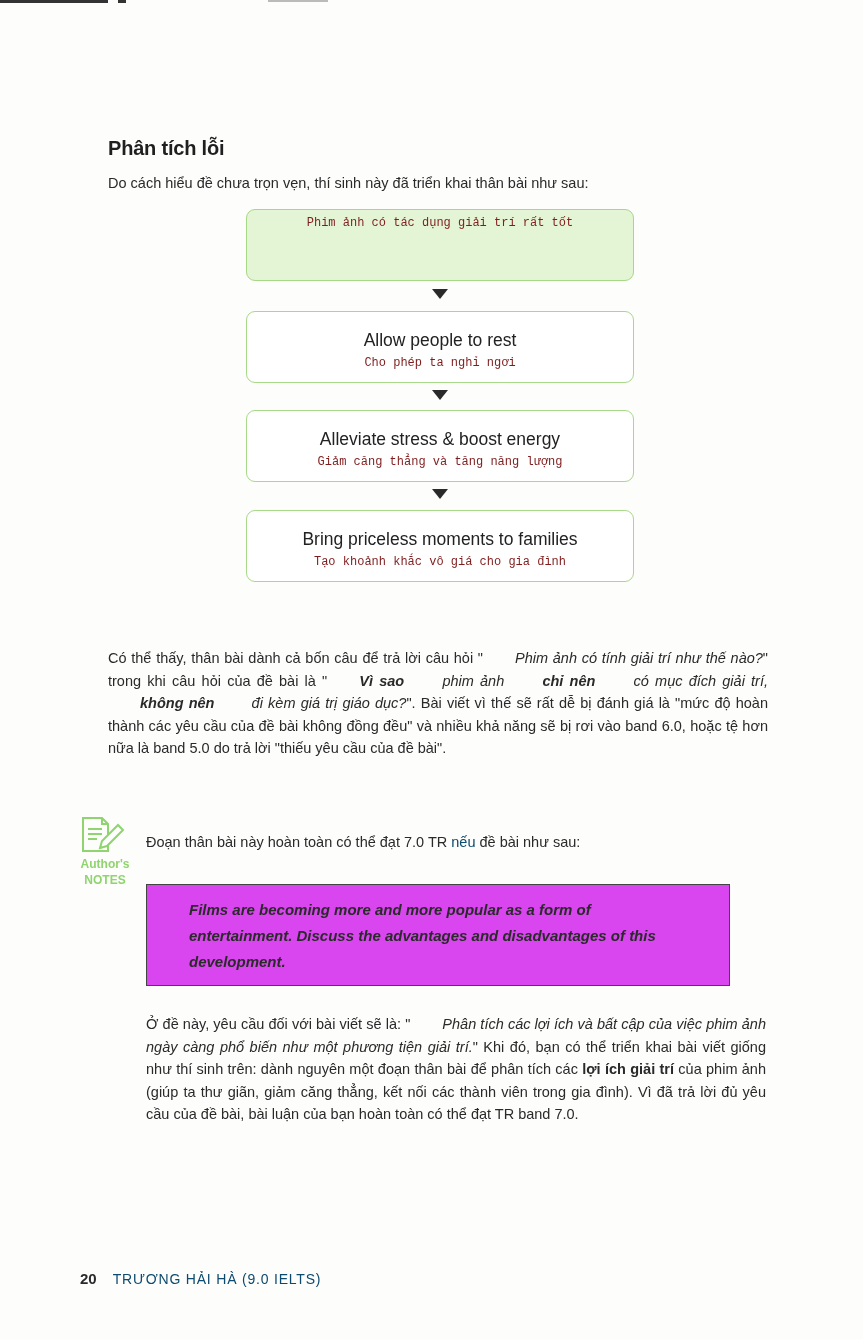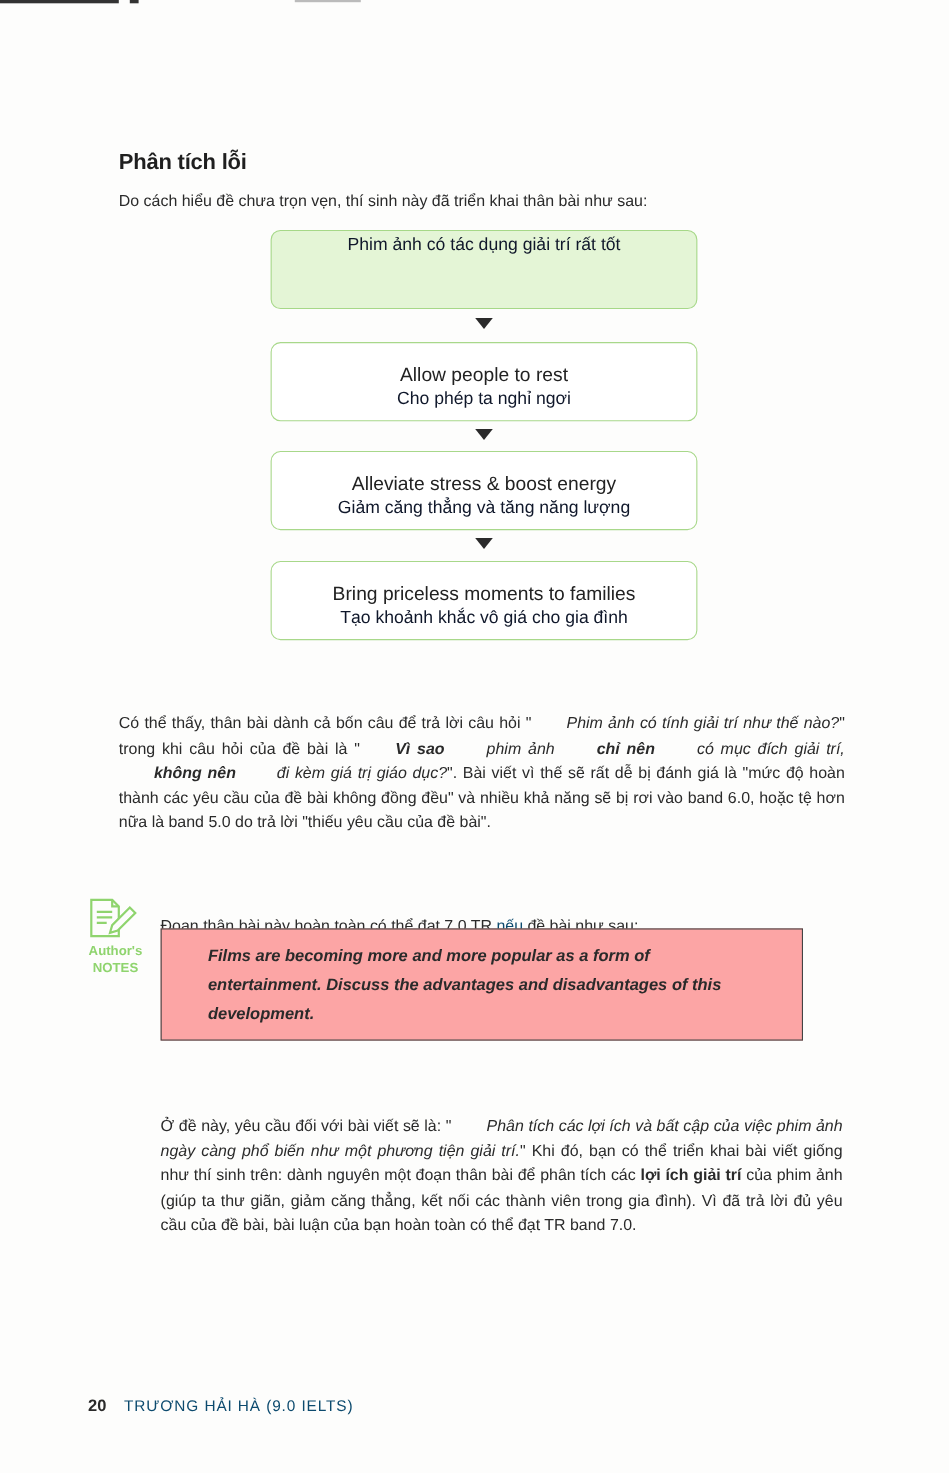--- a/index.html
+++ b/index.html
@@ -23,21 +23,21 @@
   }
 
   .flow { position: absolute; left: 246px; width: 390px; }
   .fbox {
     position: absolute; left: 0; width: 388px; height: 72px;
     border: 1.5px solid #a8d88a; border-radius: 9px; background: #ffffff;
     box-sizing: border-box; text-align: center;
   }
   .fbox.first { background: #e4f5d6; border-color: #a6d888; }
   .fbox .en { font-size: 17.5px; color: #222; margin-top: 18px; line-height: 20px; }
-  .fbox .vi { font-size: 16px; color: #0f172a; margin-top: 6px; line-height: 14px; }
+  .fbox .vi { font-size: 12px; color: #7f1d1d; margin-top: 6px; line-height: 14px; font-family: Liberation Mono, monospace; }
   .fbox.first .en { margin-top: 16px; }
   .arrow {
     position: absolute; left: 186px; width: 0; height: 0;
     border-left: 8px solid transparent; border-right: 8px solid transparent;
     border-top: 10px solid #2a2a2a;
   }
 
   .para {
     position: absolute; left: 108px; width: 660px;
     font-size: 14.5px; line-height: 22.5px; color: #2a2a2a;
@@ -48,22 +48,22 @@
 
   .notes-icon { position: absolute; left: 80px; top: 815px; width: 50px; height: 40px; }
   .notes-label {
     position: absolute; left: 70px; top: 856px; width: 70px; text-align: center;
     color: #8fd46e; font-size: 12px; line-height: 16px; font-weight: bold;
   }
   .notes-text { position: absolute; left: 146px; top: 834px; font-size: 14.5px; color: #2a2a2a; }
   .green-word { color: #0c4a6e; text-align: center; }
 
   .task-box {
-    position: absolute; left: 146px; top: 844px; width: 584px; height: 102px;
-    border: 1.5px solid #444; box-sizing: border-box; background: #fca5a5;
+    position: absolute; left: 146px; top: 884px; width: 584px; height: 102px;
+    border: 1.5px solid #444; box-sizing: border-box; background: #d946ef;
   }
   .task-text {
     position: absolute; left: 42px; top: 12px; width: 500px;
     font-size: 15px; font-style: italic; font-weight: bold; line-height: 26px; color: #2a2a2a;
   }
 
   .para2 { left: 146px; width: 620px; top: 1013px; }
 
   .footer { position: absolute; left: 80px; top: 1270px; font-size: 14px; color: #2a2a2a; }
   .footer .num { font-weight: bold; font-size: 15px; margin-right: 16px; }

